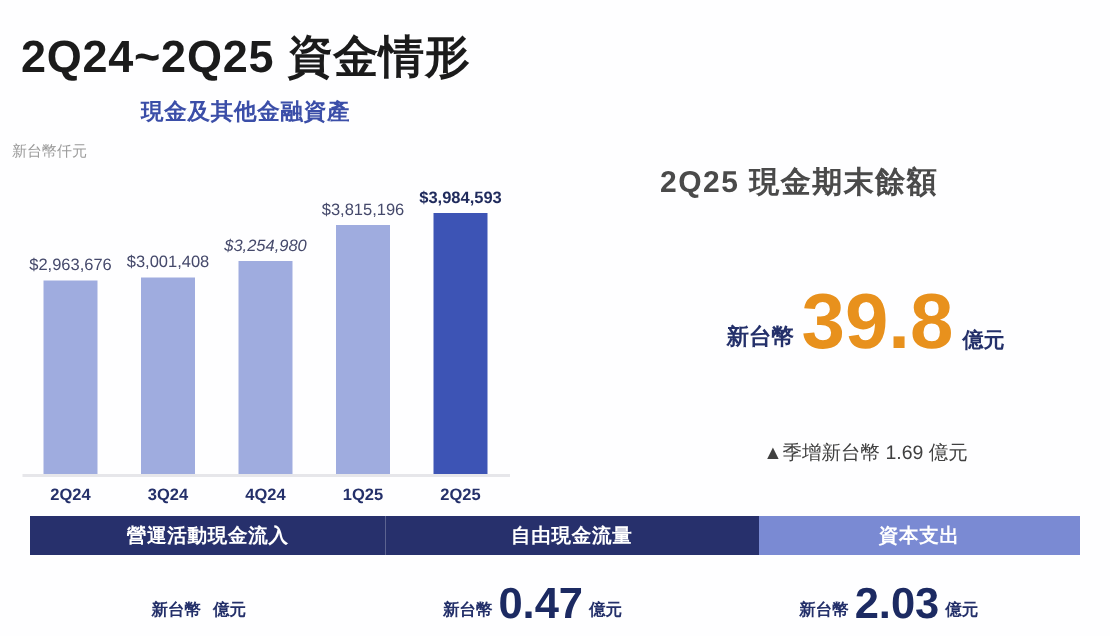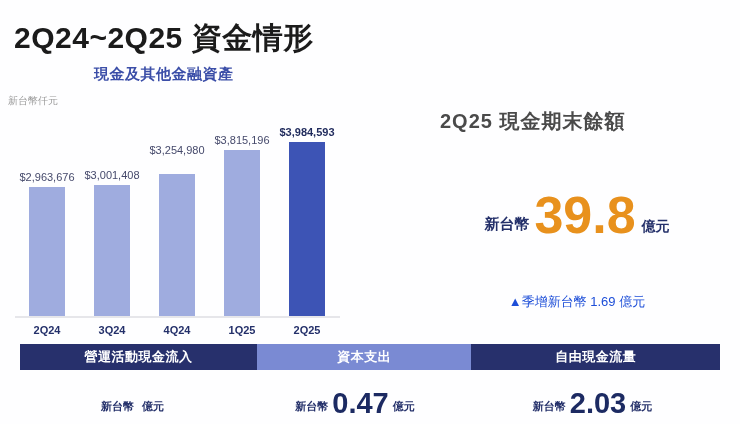--- a/index.html
+++ b/index.html
@@ -142,21 +142,21 @@
     margin-left: 6px;
     white-space: nowrap;
   }
   .kpi-delta {
     position: absolute;
     left: 447px;
     top: 293px;
     width: 260px;
     text-align: center;
     font-size: 13px;
-    color: #1d4ed8;
+    color: #404040;
     white-space: nowrap;
   }
 
   
   .banner {
     position: absolute;
     left: 20px;
     top: 344px;
     width: 700px;
     height: 26px;
@@ -230,43 +230,43 @@
     <div class="axis-line"></div>
 
     <div class="bar" id="bar-0" style="height: 129px; left: 29px; background: rgb(159, 172, 223);"></div>
     <div class="bar" id="bar-1" style="height: 131px; left: 94px; background: rgb(159, 172, 223);"></div>
     <div class="bar" id="bar-2" style="height: 142px; left: 159px; background: rgb(159, 172, 223);"></div>
     <div class="bar" id="bar-3" style="height: 166px; left: 224px; background: rgb(159, 172, 223);"></div>
     <div class="bar highlight" id="bar-4" style="height: 174px; left: 289px; background: rgb(61, 84, 181);"></div>
 
     <div class="bar-label" id="vlab-0" style="left: 47px; bottom: 157px;">$2,963,676</div>
     <div class="bar-label" id="vlab-1" style="left: 112px; bottom: 159px;">$3,001,408</div>
-    <div class="bar-label" id="vlab-2" style="left: 177px; bottom: 184px;">$3,254,980</div>
+    <div class="bar-label" id="vlab-2" style="left: 177px; bottom: 170px; font-style: italic;">$3,254,980</div>
     <div class="bar-label" id="vlab-3" style="left: 242px; bottom: 194px;">$3,815,196</div>
     <div class="bar-label highlight" id="vlab-4" style="left: 307px; bottom: 202px;">$3,984,593</div>
 
     <div class="cat-label" id="clab-0" style="left: 47px;">2Q24</div>
     <div class="cat-label" id="clab-1" style="left: 112px;">3Q24</div>
     <div class="cat-label" id="clab-2" style="left: 177px; text-align: right;">4Q24</div>
     <div class="cat-label" id="clab-3" style="left: 242px;">1Q25</div>
     <div class="cat-label" id="clab-4" style="left: 307px;">2Q25</div>
   </div>
 
   <div class="kpi-heading">2Q25 現金期末餘額</div>
   <div class="kpi-row">
     <span class="kpi-prefix">新台幣</span>
     <span class="kpi-value">39.8</span>
     <span class="kpi-suffix">億元</span>
   </div>
   <div class="kpi-delta">▲季增新台幣 1.69 億元</div>
 
   <div class="banner">
     <div class="banner-seg seg-0">營運活動現金流入</div>
+    <div class="banner-seg seg-2">自由現金流量</div>
     <div class="banner-seg seg-1">資本支出</div>
-    <div class="banner-seg seg-2">自由現金流量</div>
   </div>
 
   <div class="metrics">
     <div class="metric m-0">
       <span class="metric-prefix">新台幣</span>
       <span class="metric-suffix">億元</span>
     </div>
     <div class="metric m-1">
       <span class="metric-prefix">新台幣</span>
       <span class="metric-value">0.47</span>

